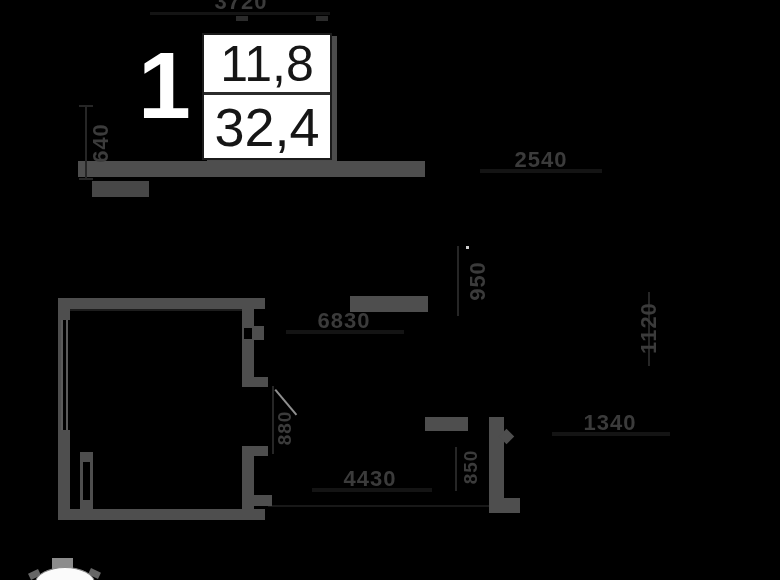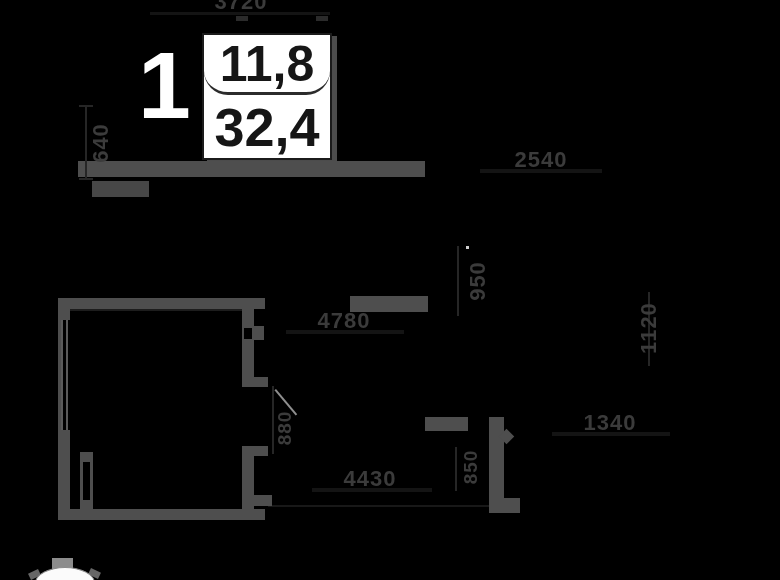--- a/index.html
+++ b/index.html
@@ -20,21 +20,21 @@
   .cutline{position:absolute;background:#141414;z-index:5;}
   #unit-number{
     position:absolute;color:#ffffff;font-weight:700;font-size:95px;line-height:1;
   }
   #unit-info-box{
     position:absolute;background:#ffffff;border:2px solid #1b1b1b;
     box-shadow:5px 3px 0 #4c4c4c;display:flex;flex-direction:column;
   }
   #unit-info-box .cell{
     display:flex;align-items:center;justify-content:center;
-    font-weight:700;color:#161616;letter-spacing:0px;border-radius:24px;
+    font-weight:400;color:#161616;letter-spacing:0px;
   }
   #room-area-cell{height:57px;border-bottom:3px solid #2b2b2b;font-size:50px;}
   #total-area-cell{flex:1;font-size:54px;}
   .notch{position:absolute;background:#4e4e4e;transform:rotate(45deg);}
   #door-leaf-line{
     position:absolute;width:33px;height:2px;background:#8f8f8f;
     transform:rotate(50deg);transform-origin:0 0;
   }
   #entry-arc{
     position:absolute;background:#fbfbfb;border:1px solid #8a8a8a;border-radius:50%;
@@ -63,21 +63,21 @@
 
   <div class="dim" style="left:496px;top:148px;width:90px;">2540</div>
   <div class="cutline" style="left:480px;top:169px;width:122px;height:4px;"></div>
 
   <div class="dimline" style="left:85px;top:106px;width:2px;height:74px;"></div>
   <div class="dimline" style="left:79px;top:105px;width:14px;height:2px;"></div>
   <div class="dimline" style="left:79px;top:178px;width:14px;height:2px;"></div>
   <div class="dim v" style="left:61px;top:131px;width:80px;">640</div>
 
   <div class="wall" style="left:350px;top:296px;width:78px;height:16px;"></div>
-  <div class="dim" style="left:300px;top:309px;width:88px;">4780</div>
+  <div class="dim" style="left:300px;top:309px;width:88px;">6830</div>
   <div class="cutline" style="left:286px;top:330px;width:118px;height:4px;"></div>
 
   <div class="dimline" style="left:457px;top:246px;width:2px;height:70px;"></div>
   <div class="abs" style="left:466px;top:246px;width:3px;height:3px;background:#cfcfcf;"></div>
   <div class="dim v" style="left:438px;top:269px;width:80px;">950</div>
 
   <div class="dimline" style="left:648px;top:292px;width:2px;height:74px;"></div>
   <div class="dim v" style="left:609px;top:316px;width:80px;">1120</div>
 
   <div class="dim" style="left:566px;top:411px;width:88px;">1340</div>

